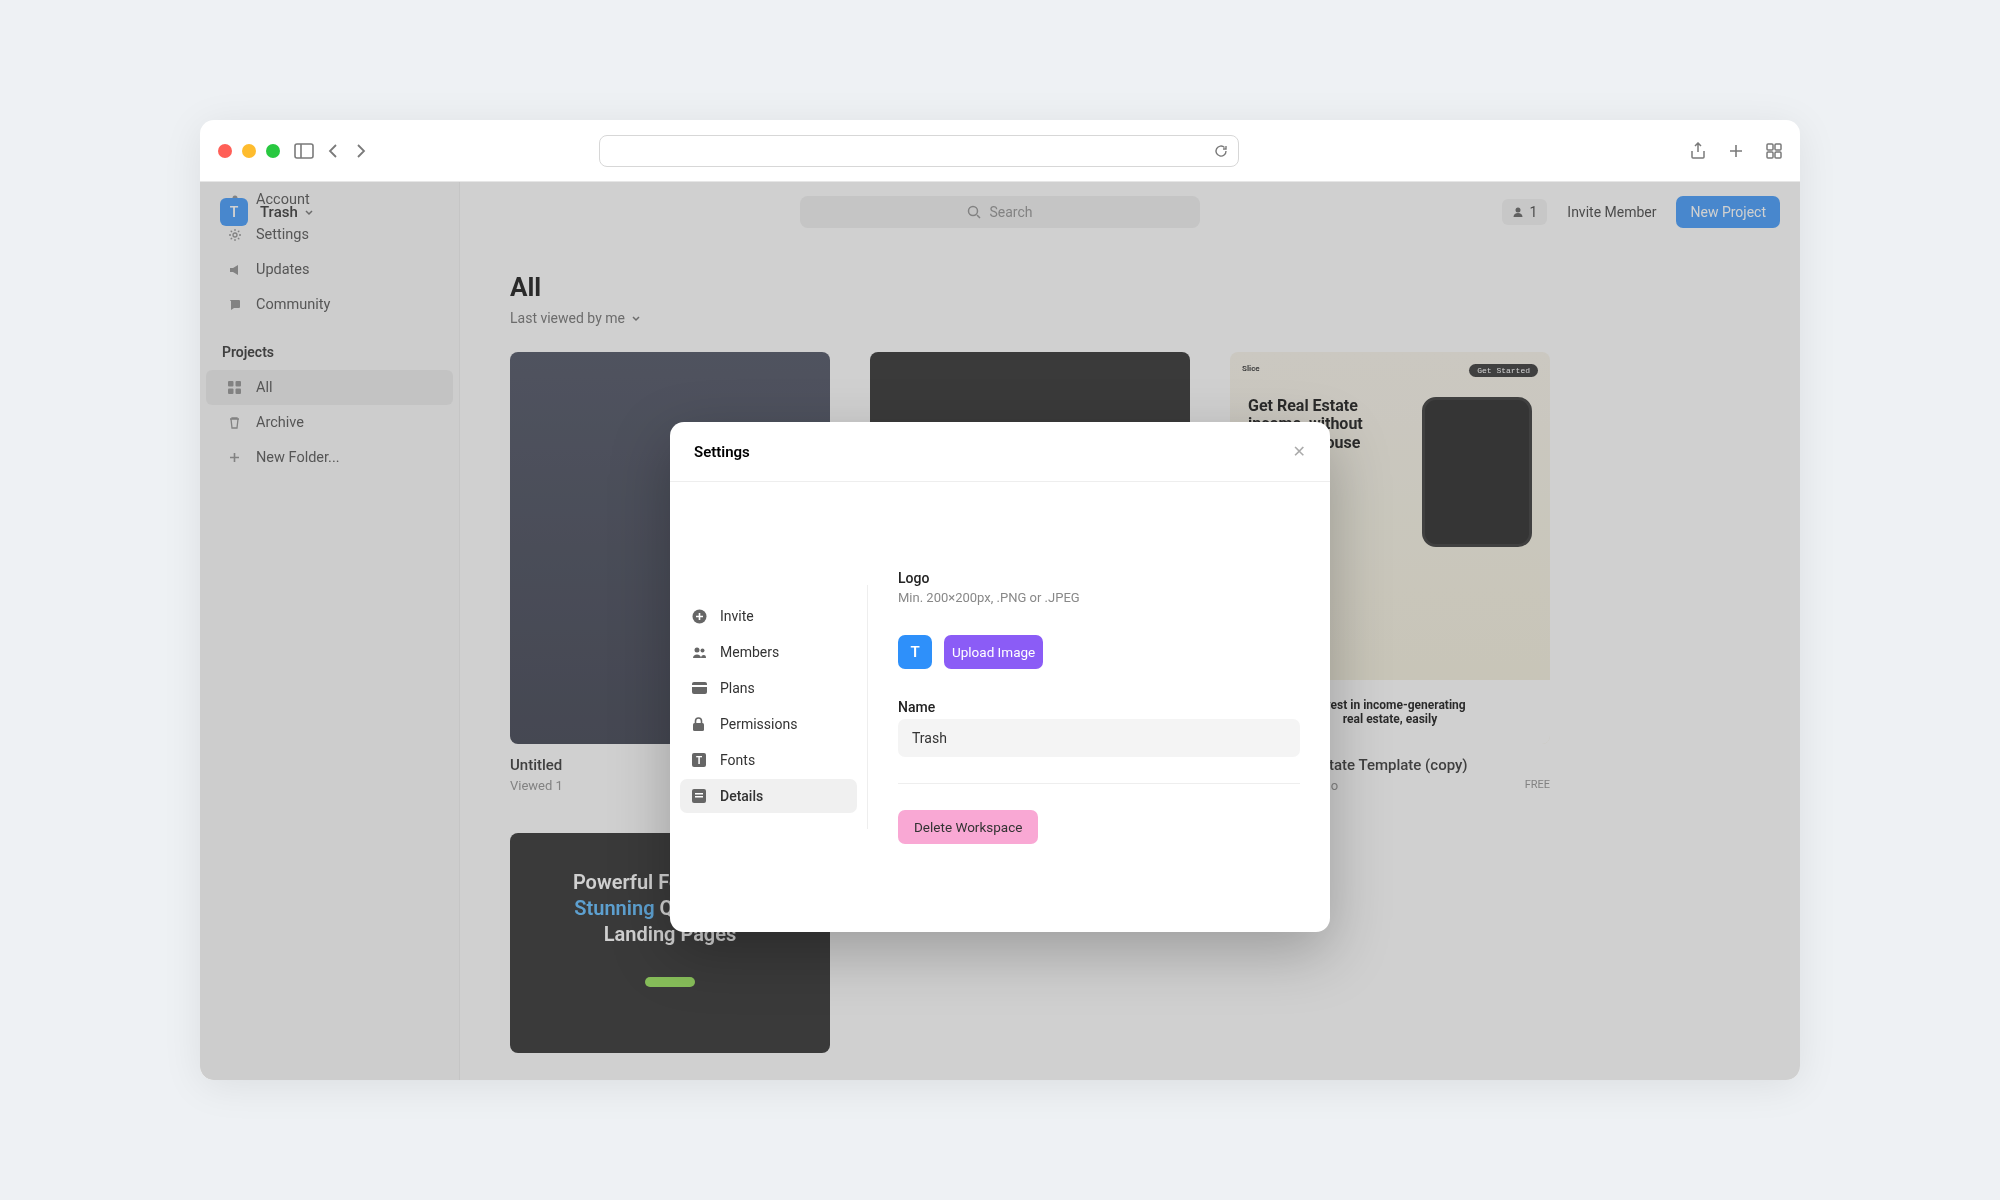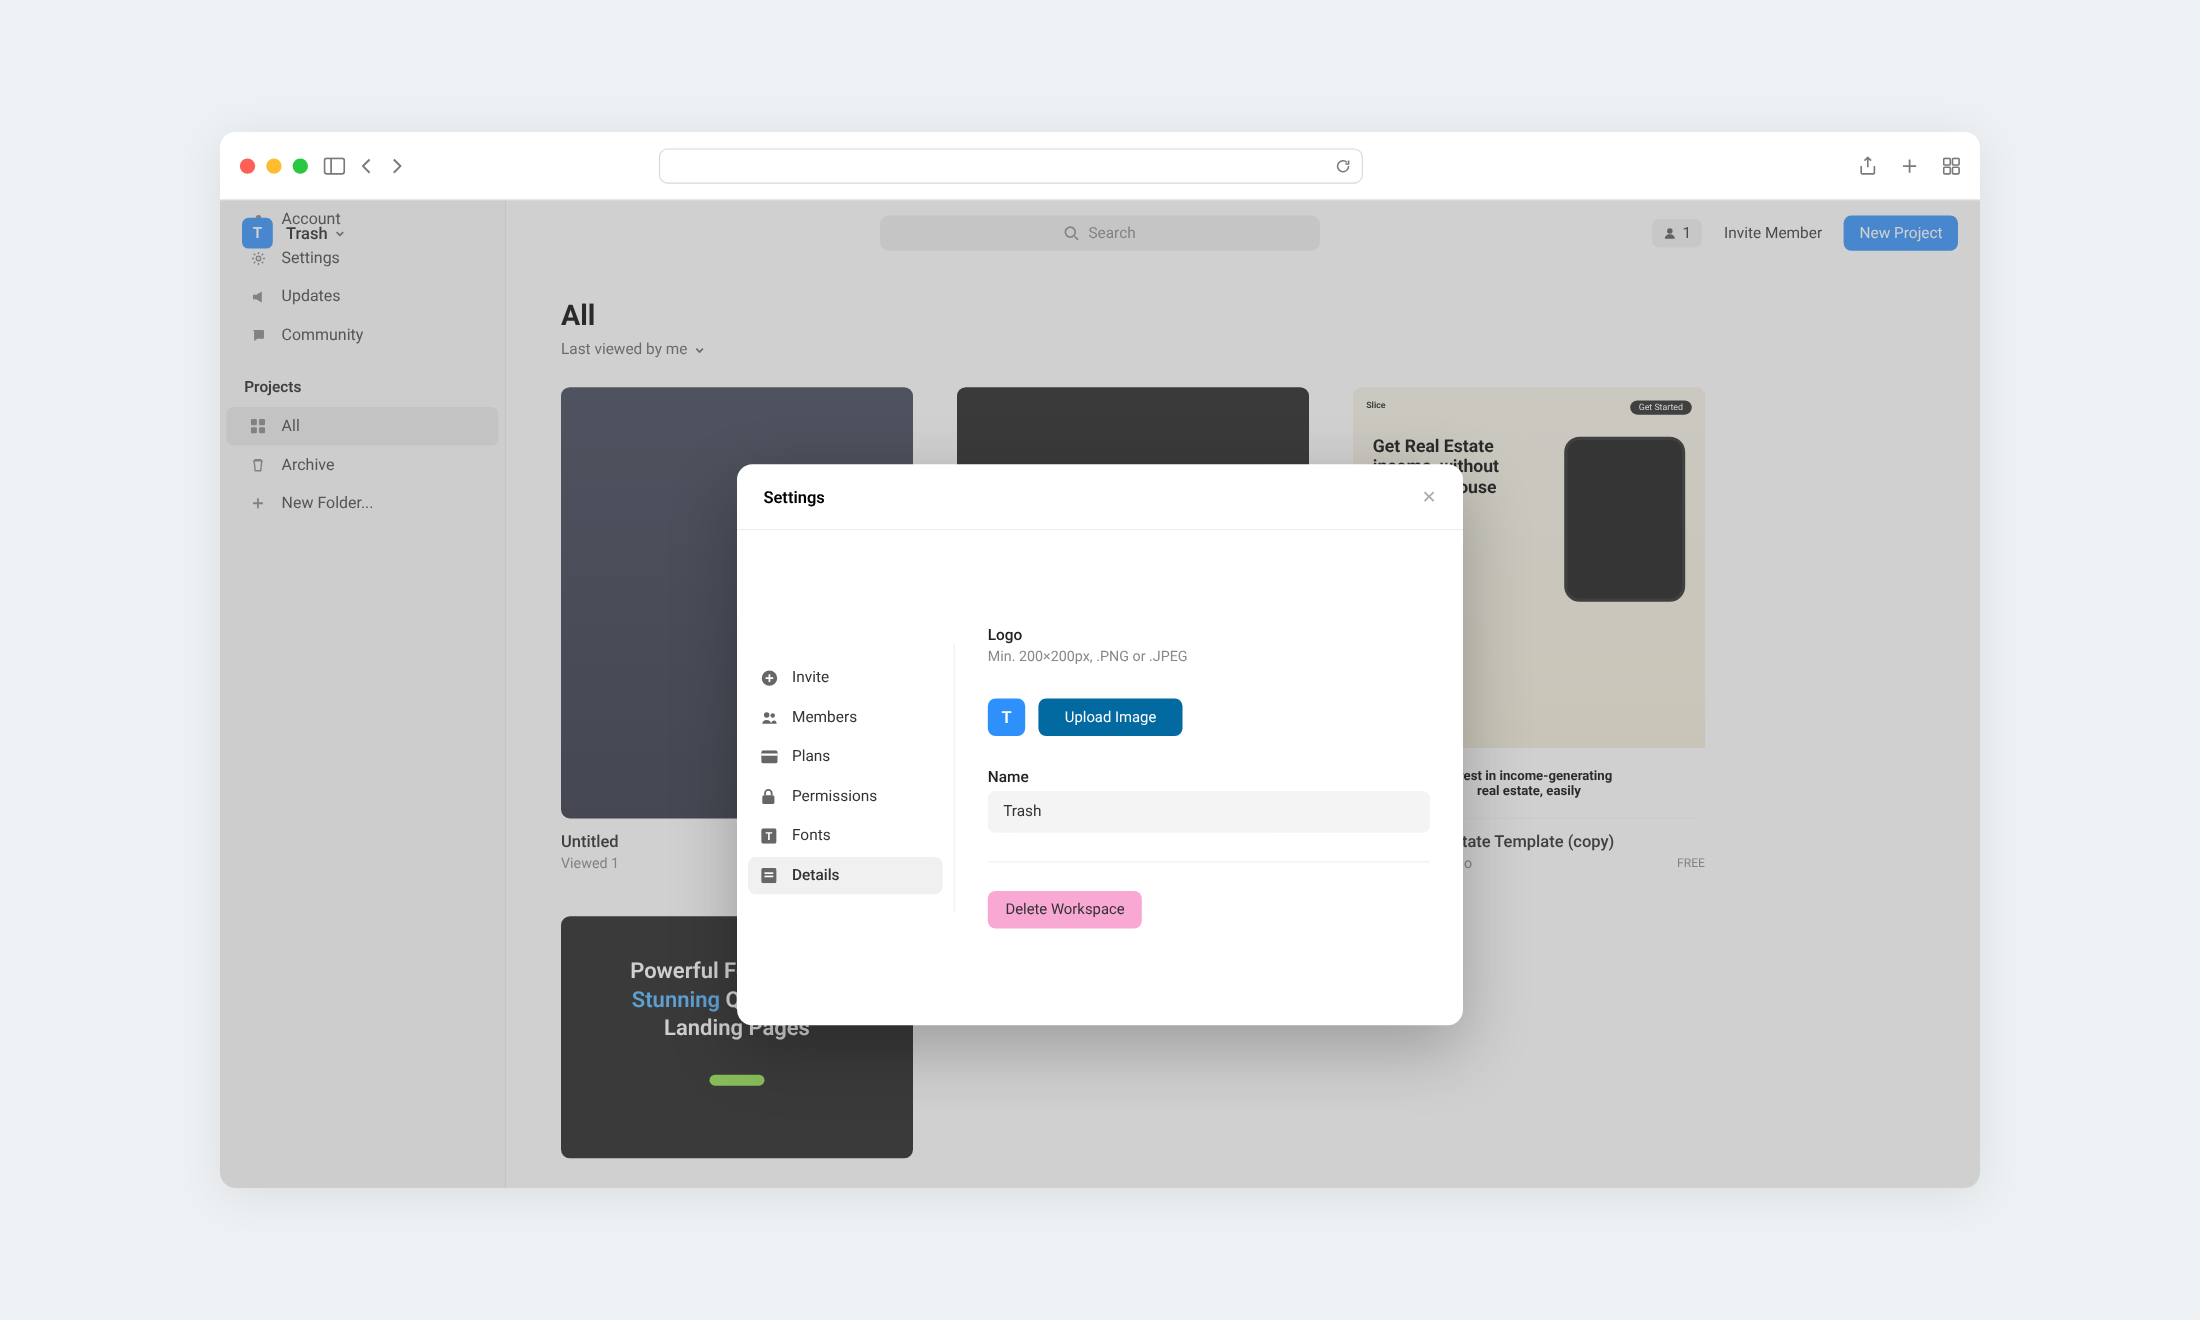--- a/index.html
+++ b/index.html
@@ -46,21 +46,21 @@
 .modal-body { display: flex; min-height: 450px; align-items: center; }
 .modal-side { width: 198px; border-right: 1px solid #eee; padding: 14px 10px; }
 .modal-tab { display: flex; align-items: center; gap: 12px; padding: 9px 12px; border-radius: 7px; font-size: 14px; color: #333; cursor: pointer; margin-bottom: 2px; }
 .modal-tab.active { background: #f0f0f0; font-weight: 500; }
 .modal-tab-icon { width: 16px; color: #666; display: flex; }
 .modal-content { flex: 1; padding: 26px 30px; }
 .field-label { font-size: 14px; font-weight: 500; color: #222; margin-bottom: 4px; }
 .field-hint { font-size: 13px; color: #888; margin-bottom: 30px; }
 .logo-row { display: flex; align-items: center; gap: 12px; margin-bottom: 30px; }
 .logo-box { width: 34px; height: 34px; background: #2e90fa; color: #fff; border-radius: 7px; display: flex; align-items: center; justify-content: center; font-size: 15px; font-weight: 600; }
-.upload-btn { background: #0369a1; color: #fff; padding: 9px 24px; border-radius: 7px; font-size: 13.5px; cursor: pointer; border: none; }
+.upload-btn { background: #8b5cf6; color: #fff; padding: 9px 8px; border-radius: 7px; font-size: 13.5px; cursor: pointer; border: none; }
 .name-input { width: 100%; background: #f4f4f4; border: none; border-radius: 7px; padding: 11px 14px; font-size: 14px; color: #333; margin-bottom: 26px; }
 .divider { height: 1px; background: #eee; margin-bottom: 26px; }
 .delete-btn { background: #f9a8d4; color: #333; padding: 9px 16px; border-radius: 7px; font-size: 13.5px; cursor: pointer; border: none; }
 svg { display: block; }
 </style>
 </head>
 <body>
 
 <div class="window">
   <div class="titlebar">
@@ -224,21 +224,21 @@
               <span>Viewed 1</span>
             </div>
         </div>
         <div>
           <div class="card-thumb thumb-dark"></div>
         </div>
         <div>
           <div class="card-thumb thumb-slice">
             <div style="padding:12px; font-size:8px; color:#222; display:flex; gap:8px;">
                 <b>Slice</b>
-                <span style="margin-left:auto; background:#222; color:#fff; padding:2px 8px; border-radius:8px;">Get Started</span>
+                <span style="margin-left:auto; background:#222; color:#fff; padding:2px 8px; border-radius:8px;font-family:Liberation Mono, monospace;">Get Started</span>
               </div>
             <div style="padding:8px 18px; display:flex; gap:10px; flex:1;">
               <div style="flex:1;">
                 <div style="font-size:16px; font-weight:700; line-height:1.15;">Get Real Estate</div>
                 <div style="font-size:16px; font-weight:700; line-height:1.15;">income, without</div>
                 <div style="font-size:16px; font-weight:700; line-height:1.15;">owning a house</div>
               </div>
               <div style="width:110px; height:150px; background:#111; border-radius:14px; border:3px solid #222;"></div>
             </div>
             <div style="background:#fff; padding:18px 10px; text-align:center;">

